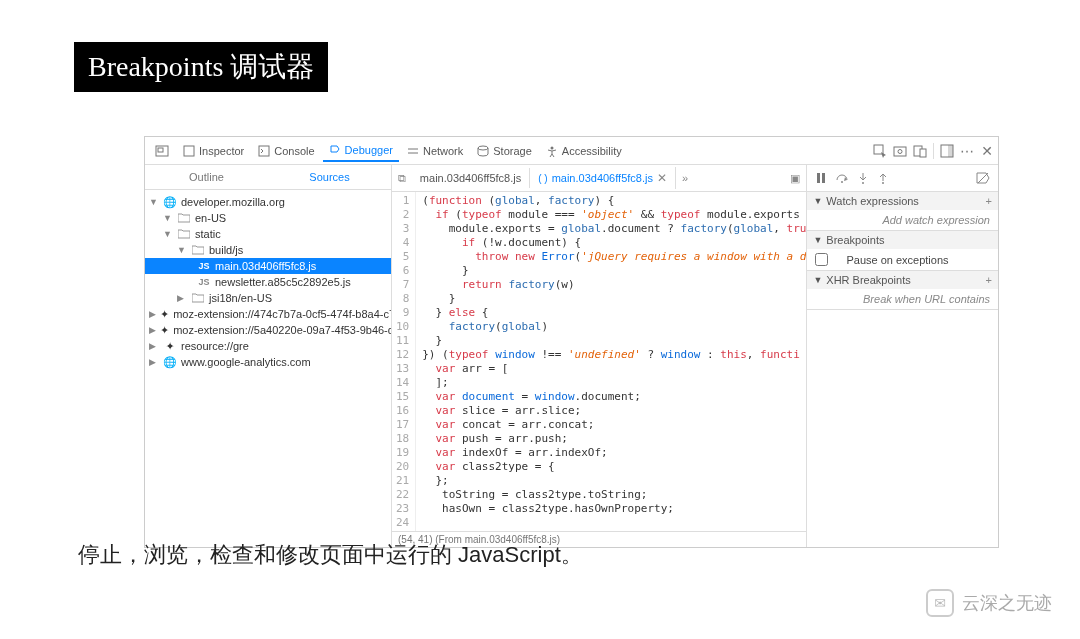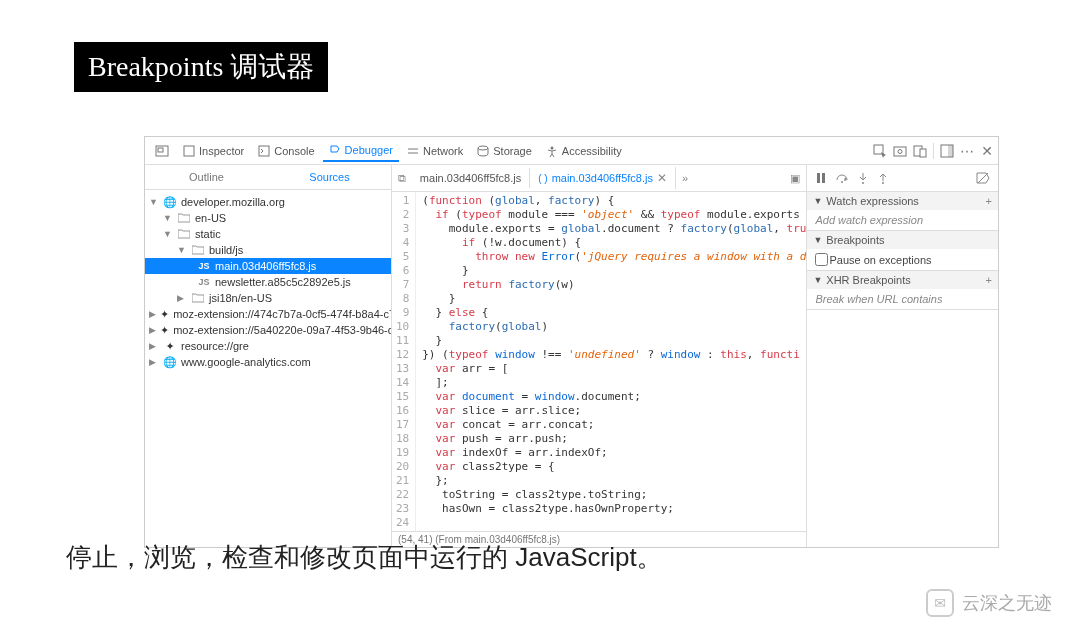--- a/index.html
+++ b/index.html
@@ -34,23 +34,23 @@
   .c-str { color: #e36209; font-style: italic; }
   .c-id { color: #2b6cb0; }
   .c-global { color: #0969da; }
   .status { border-top: 1px solid #ddd; font-size: 10px; color: #777; padding: 2px 6px; }
   .right-pane { width: 248px; display: flex; flex-direction: column; }
   .run-controls { display: flex; gap: 8px; padding: 4px 8px; border-bottom: 1px solid #ddd; color: #777; align-items: center; height: 27px; }
   .rc-spacer { flex: 1; }
   .sect { border-bottom: 1px solid #ddd; }
   .sect-head { display: flex; align-items: center; background: #f3f3f3; padding: 3px 6px; color: #555; gap: 4px; }
   .sect-head .plus { margin-left: auto; color: #888; }
-  .sect-body { padding: 4px 8px; color: #888; font-style: italic; }
-  .chk-row { display: flex; align-items: center; gap: 1px; padding: 4px 8px; color: #444; font-style: normal; }
-  .caption { position: absolute; left: 66px; top: 540px; font-size: 26px; color: #222; font-family: "Microsoft YaHei","PingFang SC",sans-serif; }
+  .sect-body { padding: 4px 8px; color: #888; font-style: italic; text-align: right; }
+  .chk-row { display: flex; align-items: center; gap: 18px; padding: 4px 8px; color: #444; font-style: normal; }
+  .caption { position: absolute; left: 78px; top: 540px; font-size: 22px; color: #222; font-family: "Microsoft YaHei","PingFang SC",sans-serif; }
   .watermark { position: absolute; right: 28px; bottom: 22px; display: flex; align-items: center; gap: 8px; color: #aaa; font-size: 18px; font-family: "Microsoft YaHei",sans-serif; }
   .wm-icon { width: 28px; height: 28px; border: 2px solid #ccc; border-radius: 6px; display:flex; align-items:center; justify-content:center; color:#bbb; font-size:14px; }
   svg { display:block; }
 </style>
 </head>
 <body>
 
 <div class="title-bar">Breakpoints 调试器</div>
 
 <div class="devtools">

